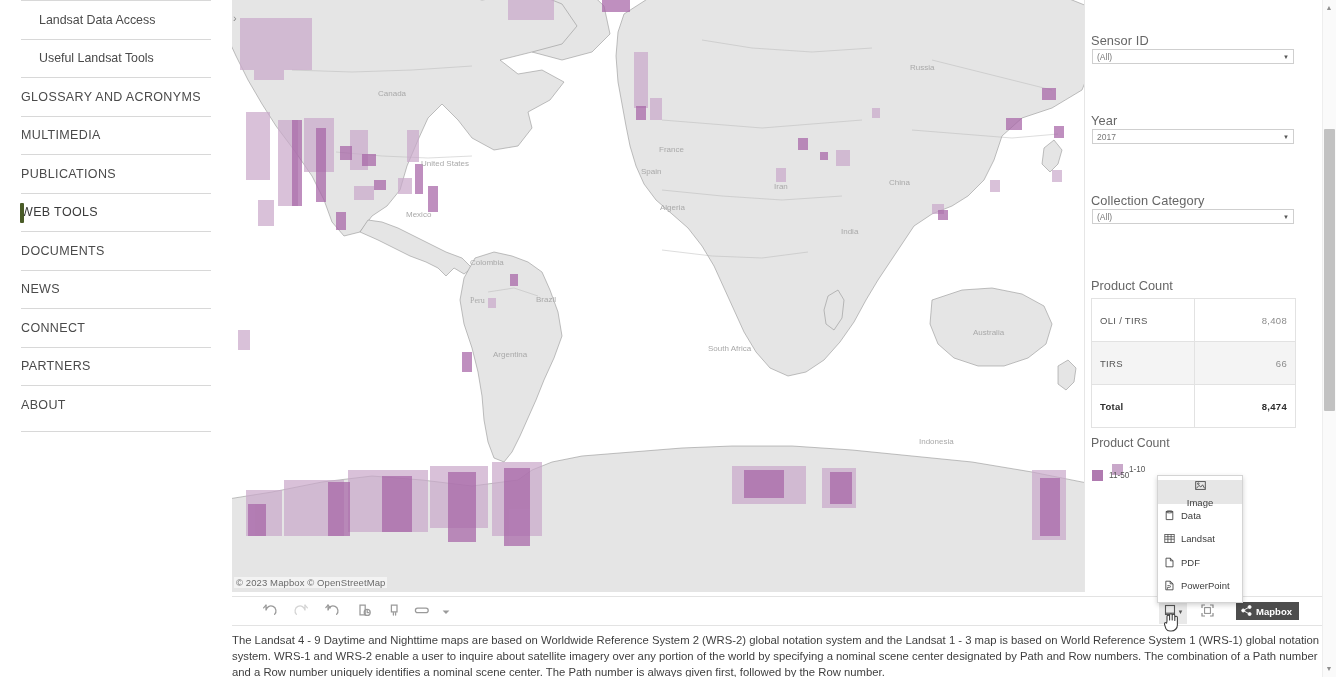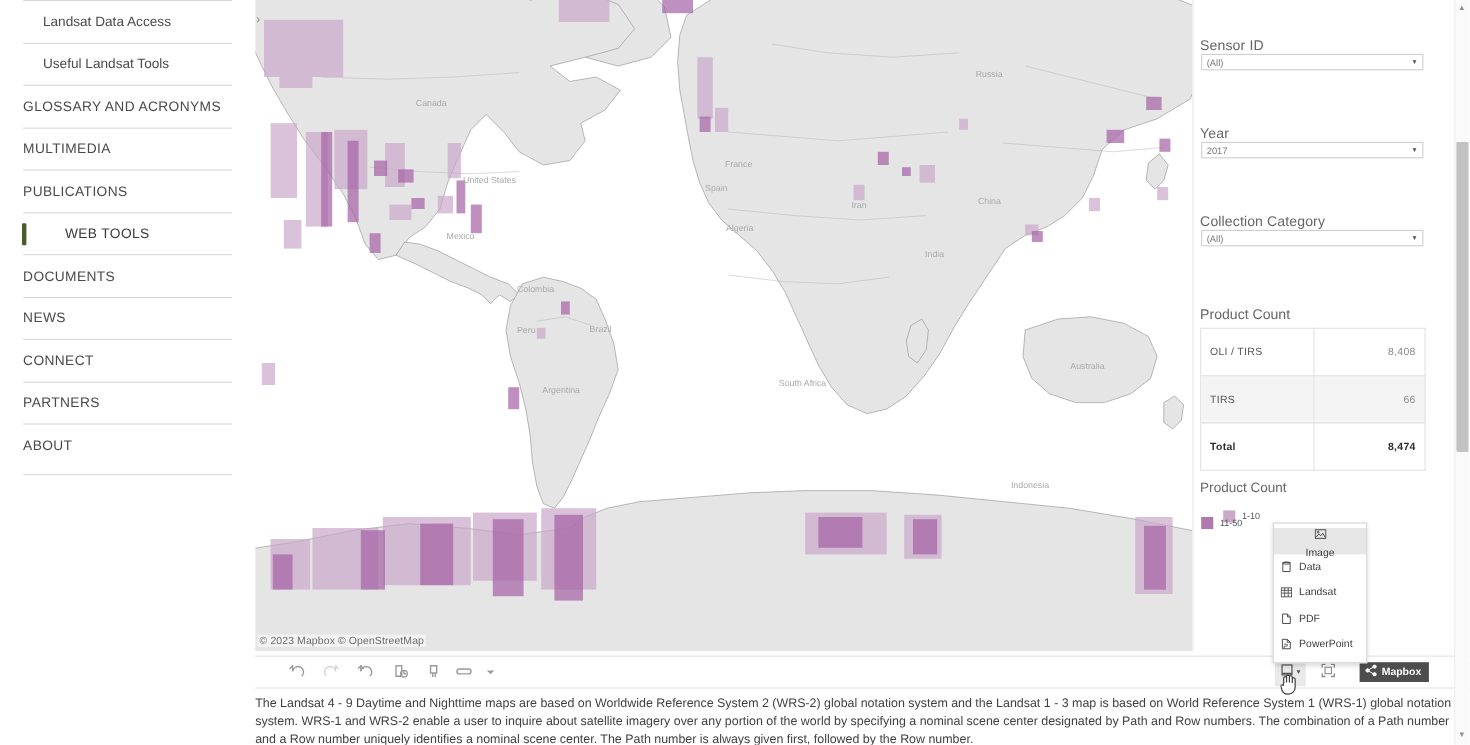--- a/index.html
+++ b/index.html
@@ -36,21 +36,21 @@
     padding-left: 18px;
     font-size: 12.4px;
     color: #4a4a4a;
     letter-spacing: 0;
   }
   .nav-item.upper .label { font-size: 12.5px; letter-spacing: .35px; }
   .nav-item.active .bar {
     position: absolute; left: -1px; top: 9px;
     width: 4px; height: 20px; background: #4a5c28; border-radius: 1px;
   }
-  .nav-item.active .label { color: #3a3a3a; padding-left: 38px; }
+  .nav-item.active .label { color: #3a3a3a; }
   #nav-bottom-rule {
     position: absolute; left: 21px; top: 431px; width: 190px;
     border-top: 1px solid #d8d8d8;
   }
 
   
   #mapwrap {
     position: absolute; left: 232px; top: 0; width: 852px; height: 592px;
     background: #ffffff; overflow: hidden;
   }
@@ -383,24 +383,24 @@
         <rect x="598" y="472" width="22" height="32"></rect>
         <rect x="808" y="478" width="20" height="58"></rect>
       </g>
     </svg>
 
     <div id="map-labels">
         <span class="country-label" style="left: 146px; top: 89px;">Canada</span>
         <span class="country-label" style="left: 189px; top: 159px;">United States</span>
         <span class="country-label" style="left: 174px; top: 210px;">Mexico</span>
         <span class="country-label" style="left: 238px; top: 258px;">Colombia</span>
-        <span class="country-label" style="left: 238px; top: 296px;">Peru</span>
+        <span class="country-label" style="left: 238px; top: 296px; font-family: Liberation Serif, serif;">Peru</span>
         <span class="country-label" style="left: 304px; top: 295px;">Brazil</span>
         <span class="country-label" style="left: 261px; top: 350px;">Argentina</span>
-        <span class="country-label" style="left: 655px; top: 63px;">Russia</span>
+        <span class="country-label" style="left: 678px; top: 63px;">Russia</span>
         <span class="country-label" style="left: 427px; top: 145px;">France</span>
         <span class="country-label" style="left: 409px; top: 167px;">Spain</span>
         <span class="country-label" style="left: 428px; top: 203px;">Algeria</span>
         <span class="country-label" style="left: 476px; top: 344px;">South Africa</span>
         <span class="country-label" style="left: 542px; top: 182px;">Iran</span>
         <span class="country-label" style="left: 609px; top: 213px; margin-top: 14px;">India</span>
         <span class="country-label" style="left: 657px; top: 178px;">China</span>
         <span class="country-label" style="left: 687px; top: 437px;">Indonesia</span>
         <span class="country-label" style="left: 741px; top: 328px;">Australia</span>
       </div>

